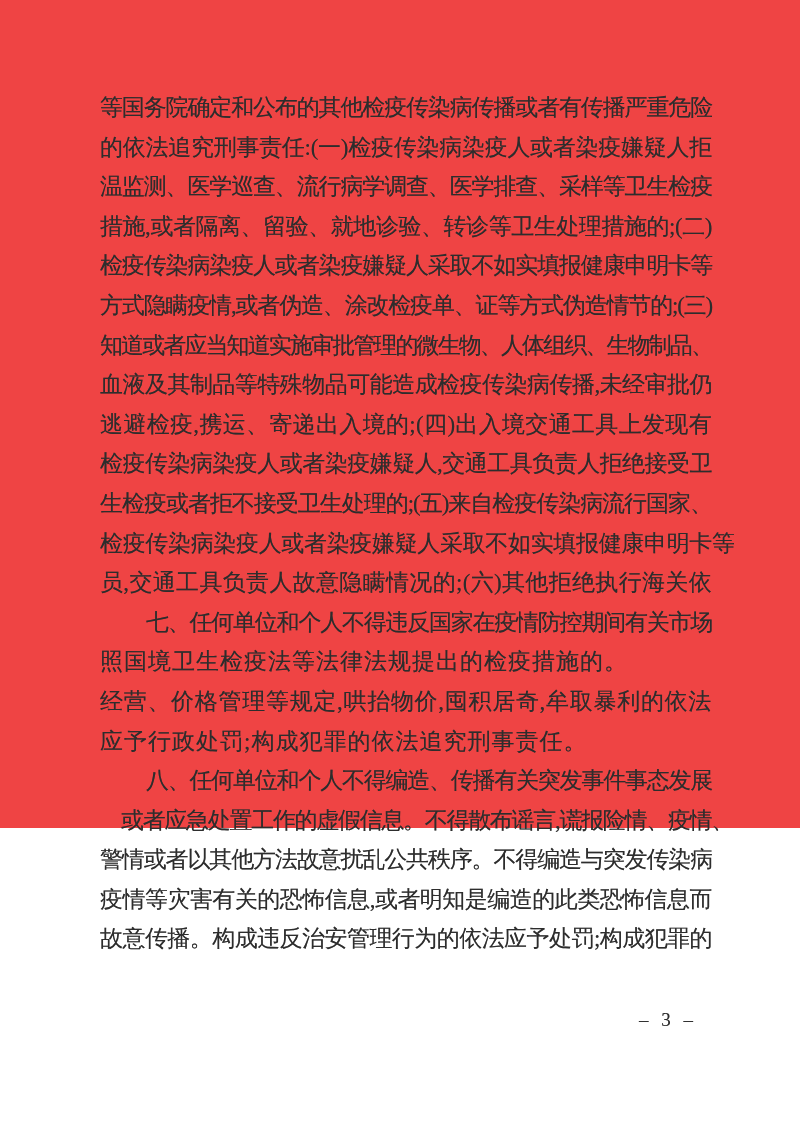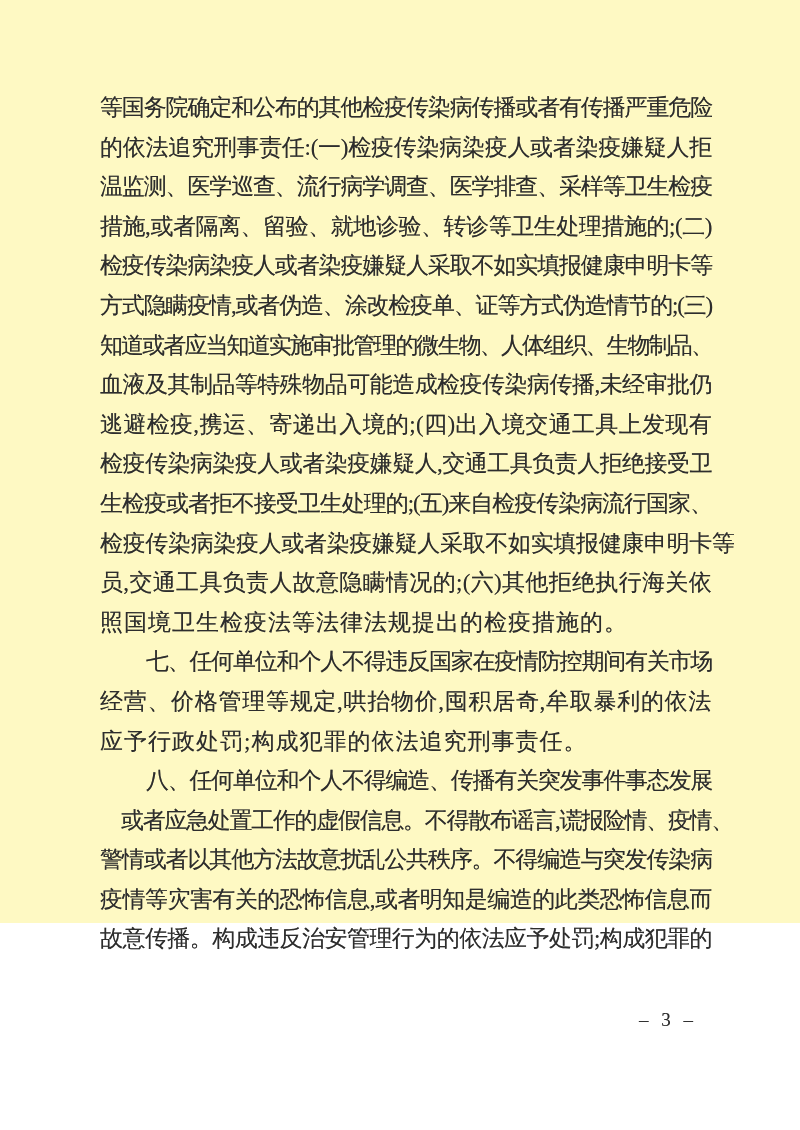--- a/index.html
+++ b/index.html
@@ -4,22 +4,22 @@
 <style>
   * { margin: 0; padding: 0; box-sizing: border-box; }
   html, body {
     width: 800px; height: 1130px;
     background: #ffffff;
     font-family: "Liberation Serif", "DejaVu Serif", serif;
     overflow: hidden;
   }
   .page {
     position: relative;
-    width: 800px; height: 923px;
-    background: #fef9c3;
+    width: 800px; height: 828px;
+    background: #ef4444;
   }
   .text-block {
     position: absolute;
     left: 100px; top: 88px;
     width: 612px;
   }
   .line {
     height: 39.6px;
     line-height: 39.6px;
     font-size: 23px;
@@ -51,22 +51,22 @@
     <div class="line"><span style="letter-spacing: -0.448958px;">措施,或者隔离、留验、就地诊验、转诊等卫生处理措施的;(二)</span></div>
     <div class="line"><span style="letter-spacing: -1.14286px; margin-top: 35px;">检疫传染病染疫人或者染疫嫌疑人采取不如实填报健康申明卡等</span></div>
     <div class="line"><span style="letter-spacing: -1.17641px;">方式隐瞒疫情,或者伪造、涂改检疫单、证等方式伪造情节的;(三)</span></div>
     <div class="line"><span style="letter-spacing: -1.89655px;">知道或者应当知道实施审批管理的微生物、人体组织、生物制品、</span></div>
     <div class="line"><span style="letter-spacing: -0.526786px; margin-top: 31px;">血液及其制品等特殊物品可能造成检疫传染病传播,未经审批仍</span></div>
     <div class="line"><span style="letter-spacing: 0.328664px;">逃避检疫,携运、寄递出入境的;(四)出入境交通工具上发现有</span></div>
     <div class="line"><span style="letter-spacing: -0.526786px;">检疫传染病染疫人或者染疫嫌疑人,交通工具负责人拒绝接受卫</span></div>
     <div class="line"><span style="letter-spacing: -1.02396px;">生检疫或者拒不接受卫生处理的;(五)来自检疫传染病流行国家、</span></div>
     <div class="line"><span style="letter-spacing: -0.333333px;">检疫传染病染疫人或者染疫嫌疑人采取不如实填报健康申明卡等</span></div>
     <div class="line"><span style="letter-spacing: 0.328664px;">员,交通工具负责人故意隐瞒情况的;(六)其他拒绝执行海关依</span></div>
+    <div class="line indent"><span style="letter-spacing: -1.23077px;">七、任何单位和个人不得违反国家在疫情防控期间有关市场</span></div>
     <div class="line pend"><span style="letter-spacing: 1px;">照国境卫生检疫法等法律法规提出的检疫措施的。</span></div>
-    <div class="line indent"><span style="letter-spacing: -1.23077px;">七、任何单位和个人不得违反国家在疫情防控期间有关市场</span></div>
     <div class="line"><span style="letter-spacing: 0.705357px;">经营、价格管理等规定,哄抬物价,囤积居奇,牟取暴利的依法</span></div>
     <div class="line pend"><span style="letter-spacing: 1px;">应予行政处罚;构成犯罪的依法追究刑事责任。</span></div>
     <div class="line indent"><span style="letter-spacing: -1.23077px;">八、任何单位和个人不得编造、传播有关突发事件事态发展</span></div>
     <div class="line"><span style="letter-spacing: -1.30172px; margin-left: 21px;">或者应急处置工作的虚假信息。不得散布谣言,谎报险情、疫情、</span></div>
     <div class="line"><span style="letter-spacing: -1.14286px;">警情或者以其他方法故意扰乱公共秩序。不得编造与突发传染病</span></div>
     <div class="line"><span style="letter-spacing: -0.526786px;">疫情等灾害有关的恐怖信息,或者明知是编造的此类恐怖信息而</span></div>
     <div class="line"><span style="letter-spacing: -0.549665px; margin-top: 15px;">故意传播。构成违反治安管理行为的依法应予处罚;构成犯罪的</span></div>
   </div>
   <div class="page-number">– 3 –</div>
 </div>

